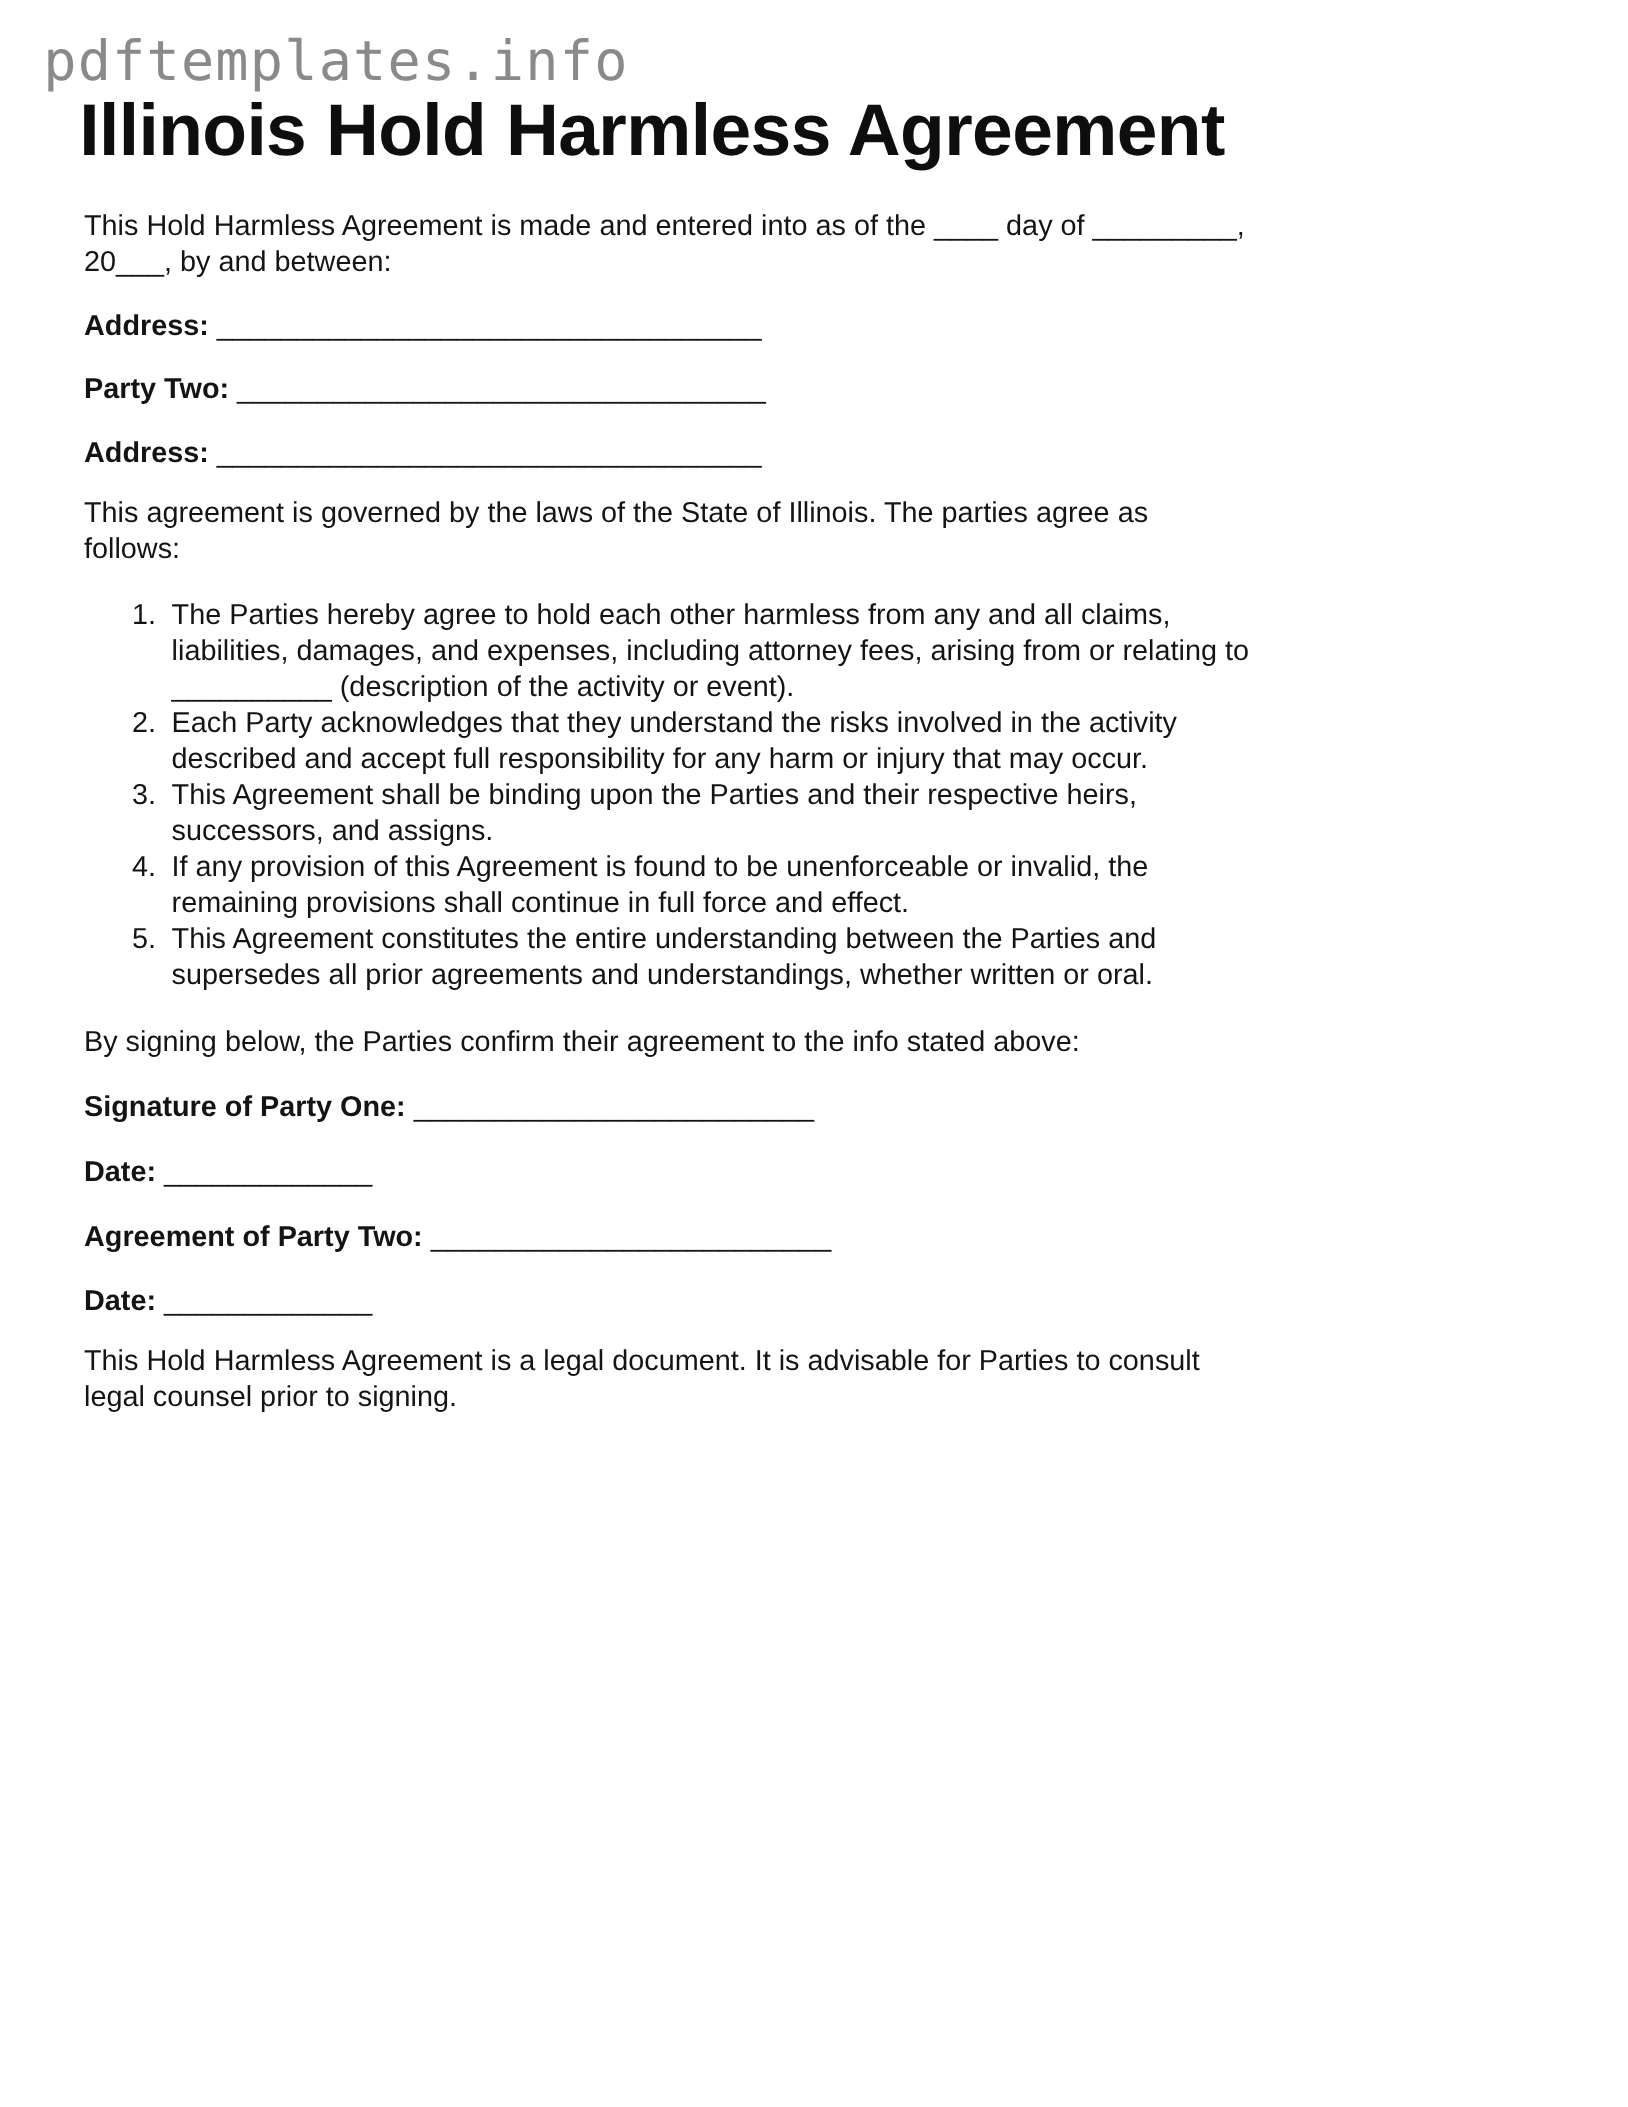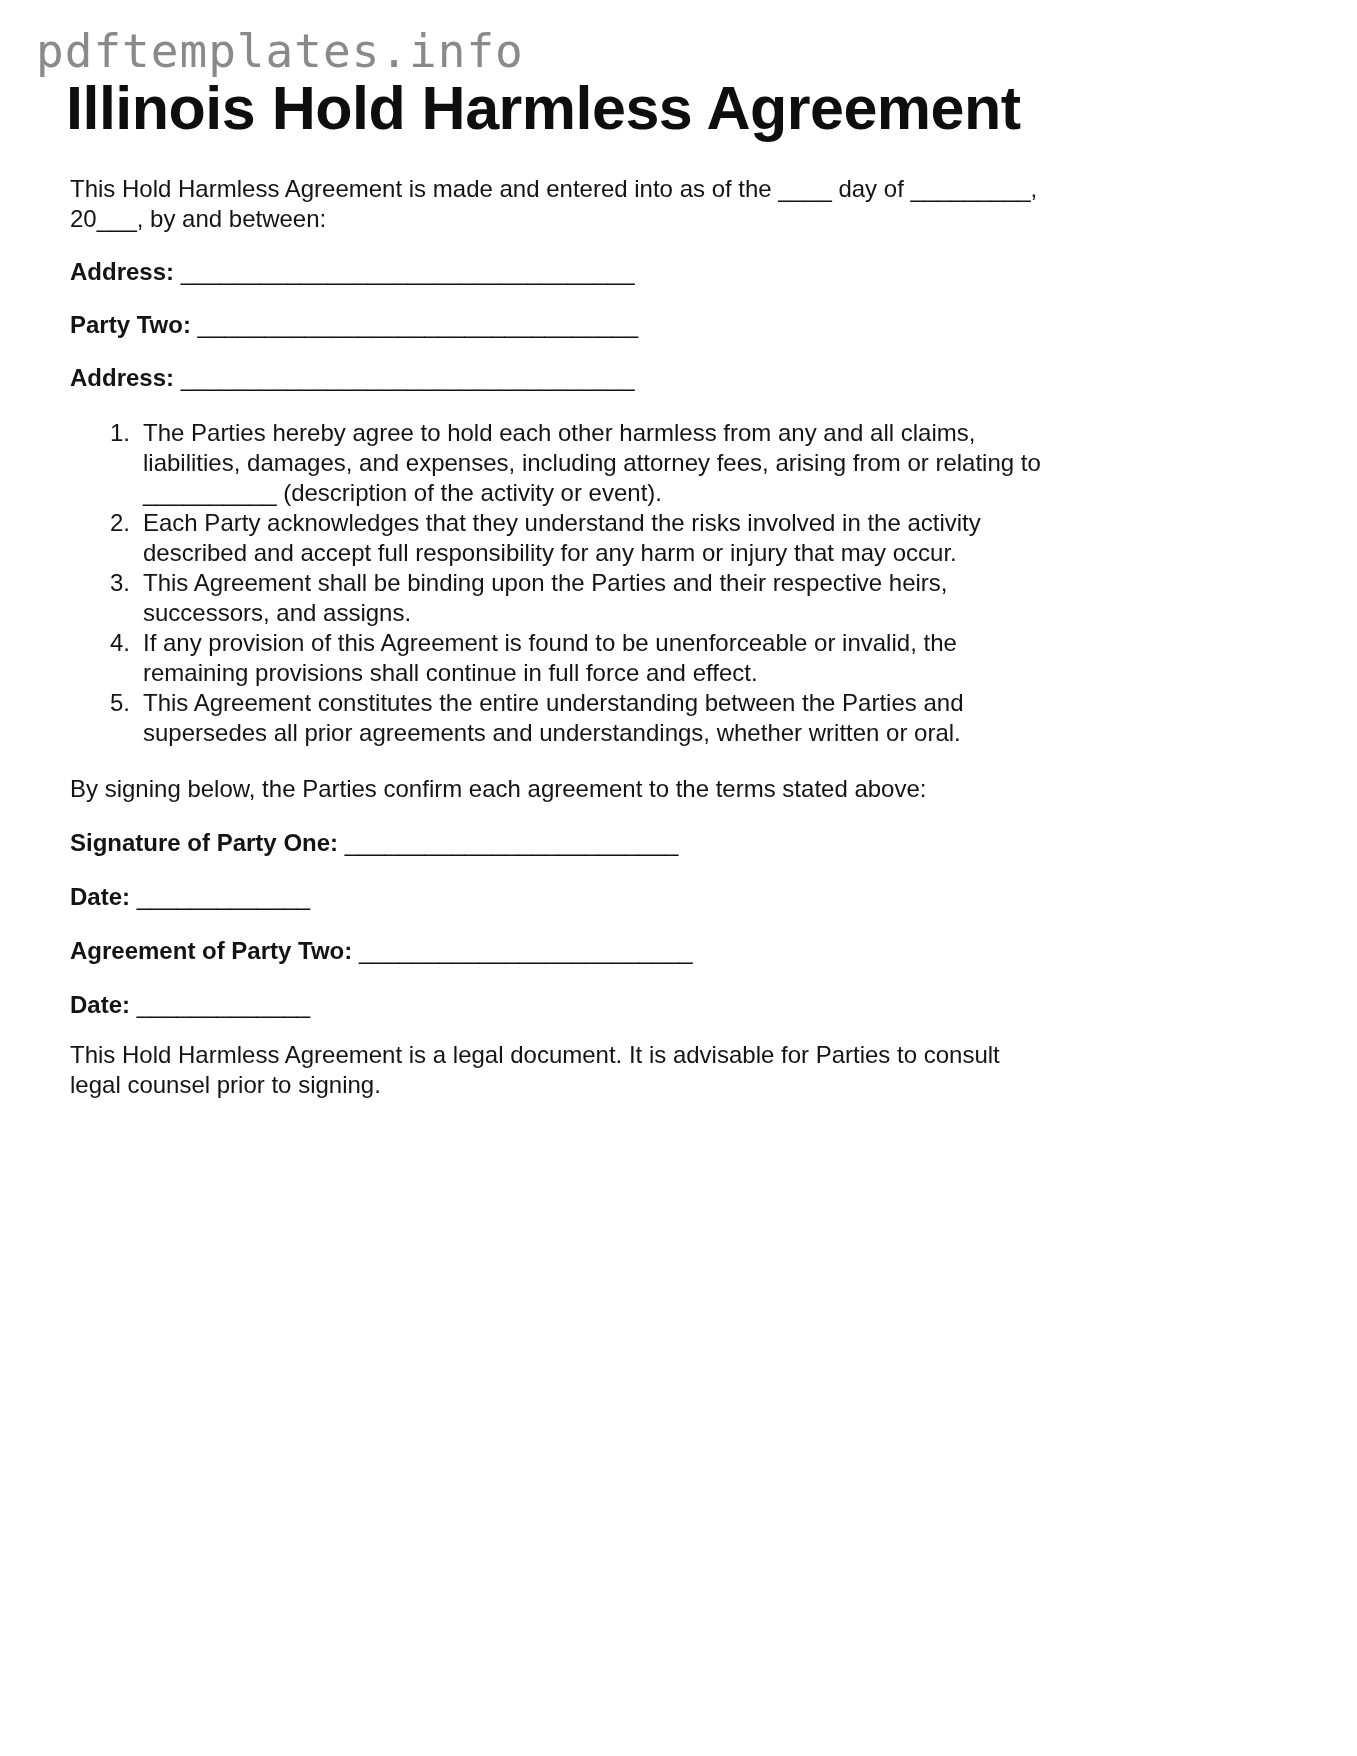--- a/index.html
+++ b/index.html
@@ -81,20 +81,22 @@
     <div class="field-row">
       <span class="label">Party Two:</span>
       <span class="blank">_________________________________</span>
     </div>
 
     <div class="field-row">
       <span class="label">Address:</span>
       <span class="blank">__________________________________</span>
     </div>
 
+    <p class="para governing">This agreement is governed by the laws of the State of Illinois. The parties agree as
+follows:</p>
 
     <ol class="terms-list">
       <li class="term-item">
         <span class="term-number">1.</span>
         <span class="term-text">The Parties hereby agree to hold each other harmless from any and all claims,
 liabilities, damages, and expenses, including attorney fees, arising from or relating to
 __________ (description of the activity or event).</span>
       </li>
       <li class="term-item">
         <span class="term-number">2.</span>
@@ -111,21 +113,21 @@
         <span class="term-text">If any provision of this Agreement is found to be unenforceable or invalid, the
 remaining provisions shall continue in full force and effect.</span>
       </li>
       <li class="term-item">
         <span class="term-number">5.</span>
         <span class="term-text">This Agreement constitutes the entire understanding between the Parties and
 supersedes all prior agreements and understandings, whether written or oral.</span>
       </li>
     </ol>
 
-    <p class="para signing">By signing below, the Parties confirm each agreement to the terms stated above:</p>
+    <p class="para signing">By signing below, the Parties confirm their agreement to the info stated above:</p>
 
     <div class="sig-row">
       <span class="label">Signature of Party One:</span>
       <span class="blank">_________________________</span>
     </div>
 
     <div class="sig-row">
       <span class="label">Date:</span>
       <span class="blank">_____________</span>
     </div>

